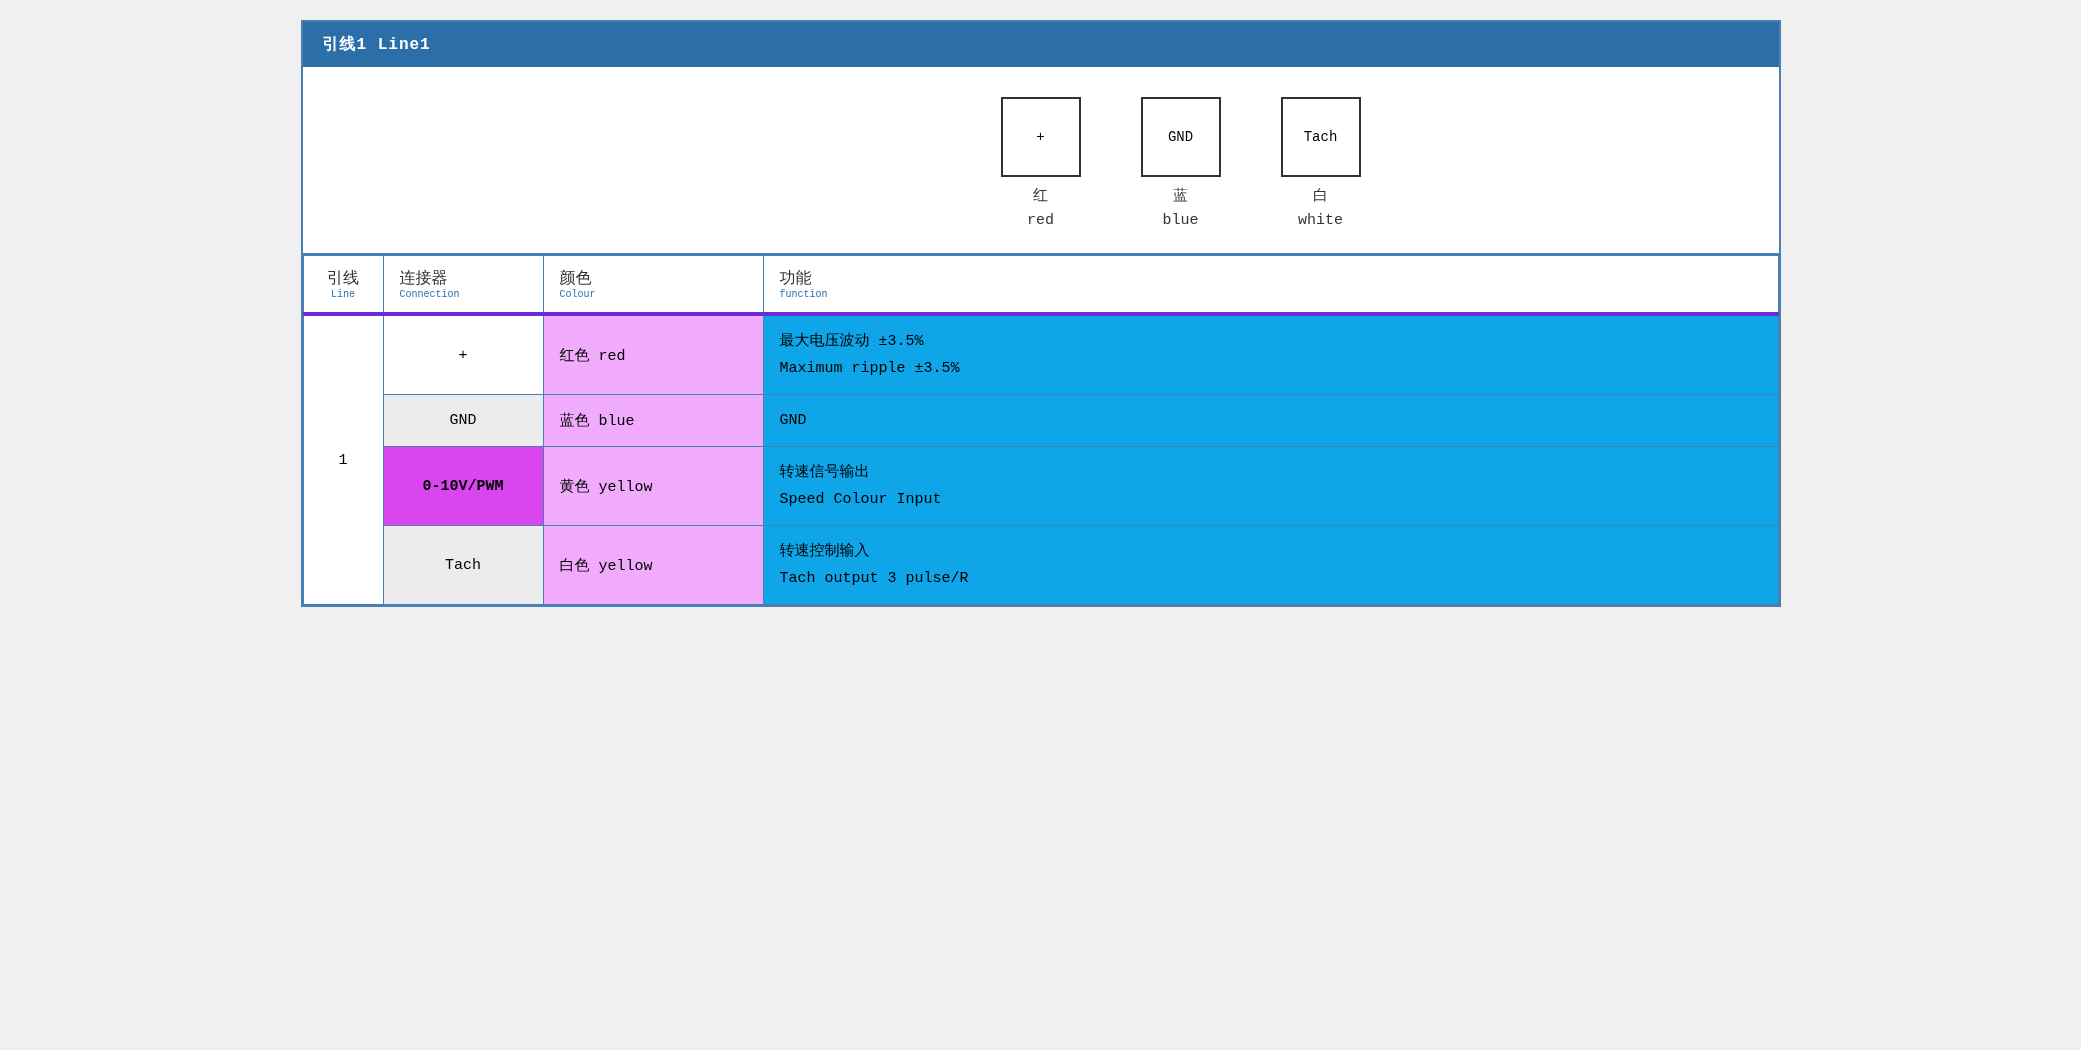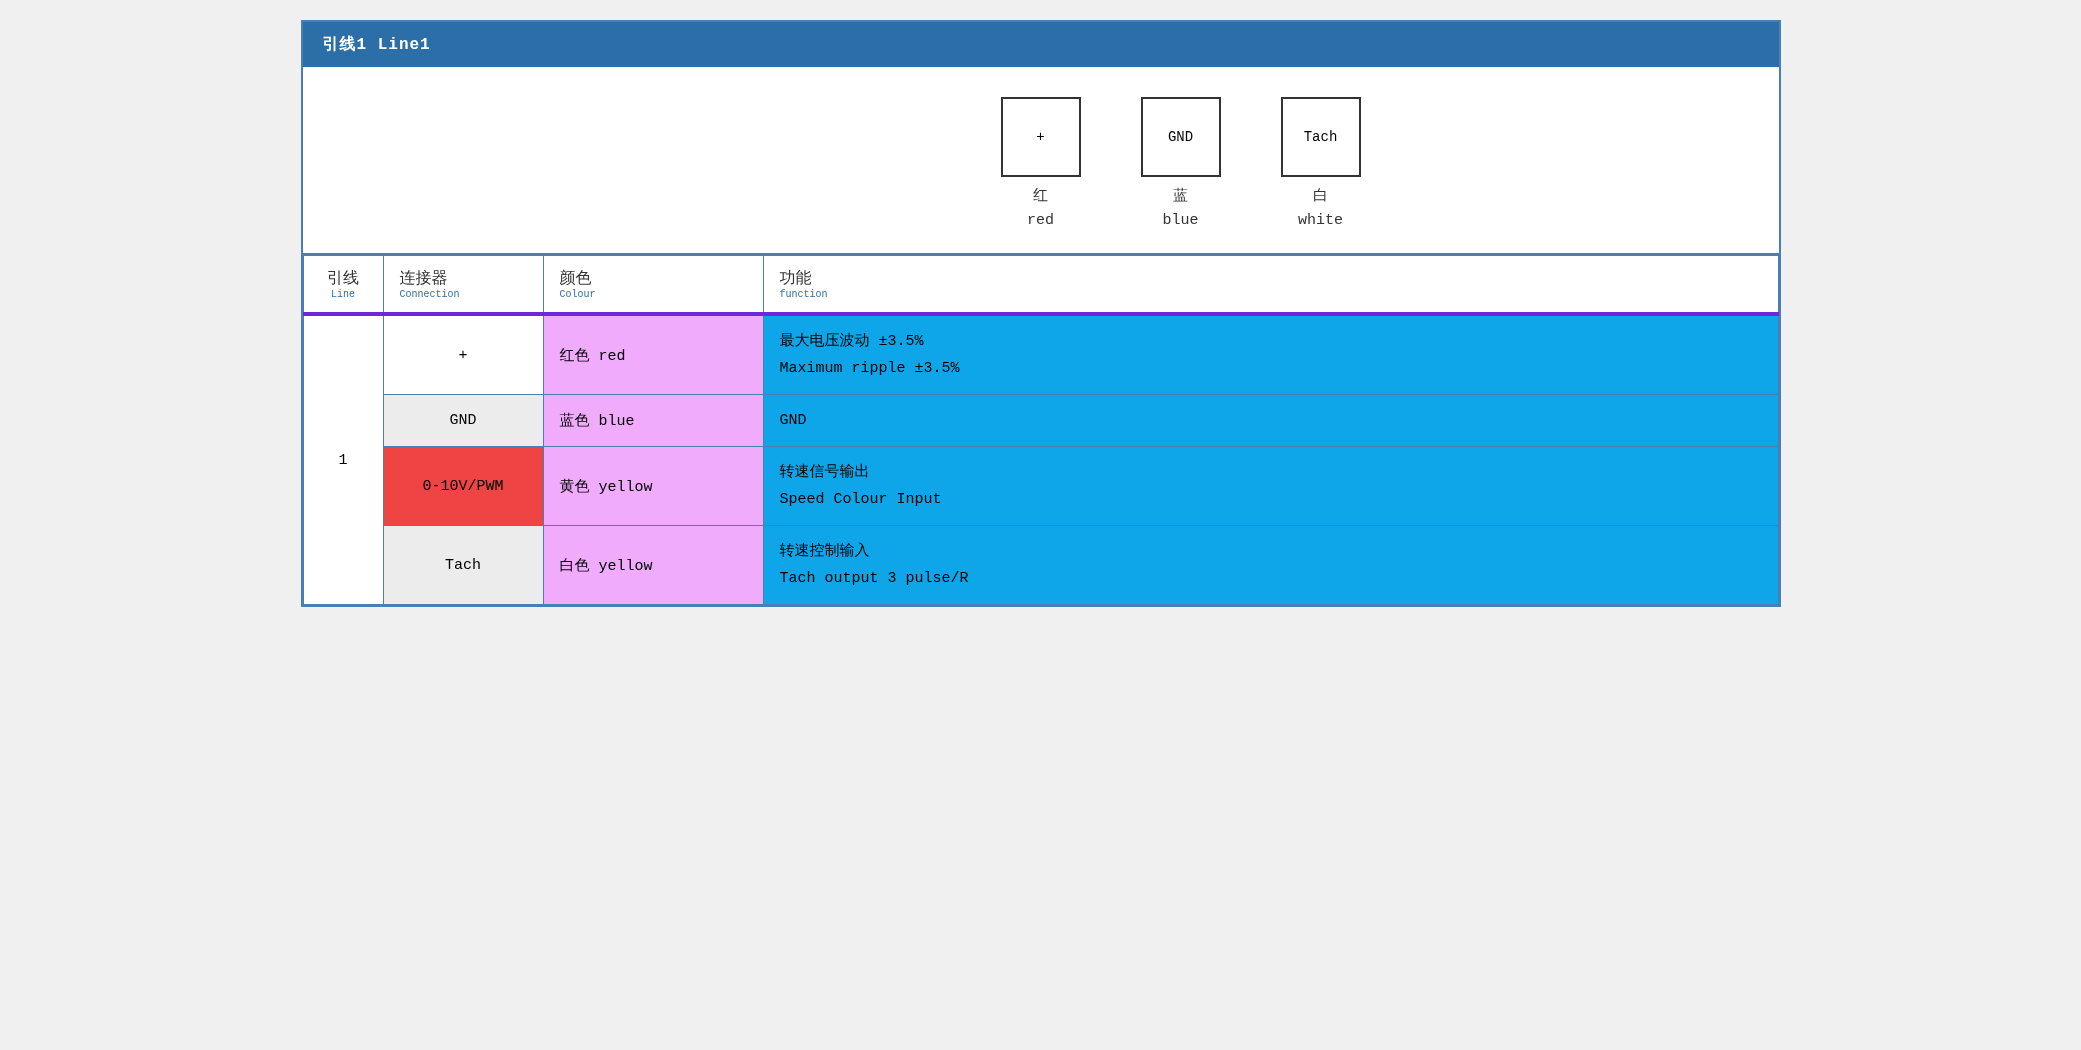--- a/index.html
+++ b/index.html
@@ -147,21 +147,22 @@
       background: #0ea5e9;
       font-size: 14px;
       line-height: 1.8;
     }
 
     .row-gnd .connection-cell {
       background: #ececec;
     }
 
     .row-pwm .connection-cell {
-      background: #ef4444;
+      background: #d946ef;
+      font-weight: bold;
     }
 
     .row-tach .connection-cell {
       background: #ececec;
     }
 
     .plus-cell {
       background: white;
     }
   </style>

